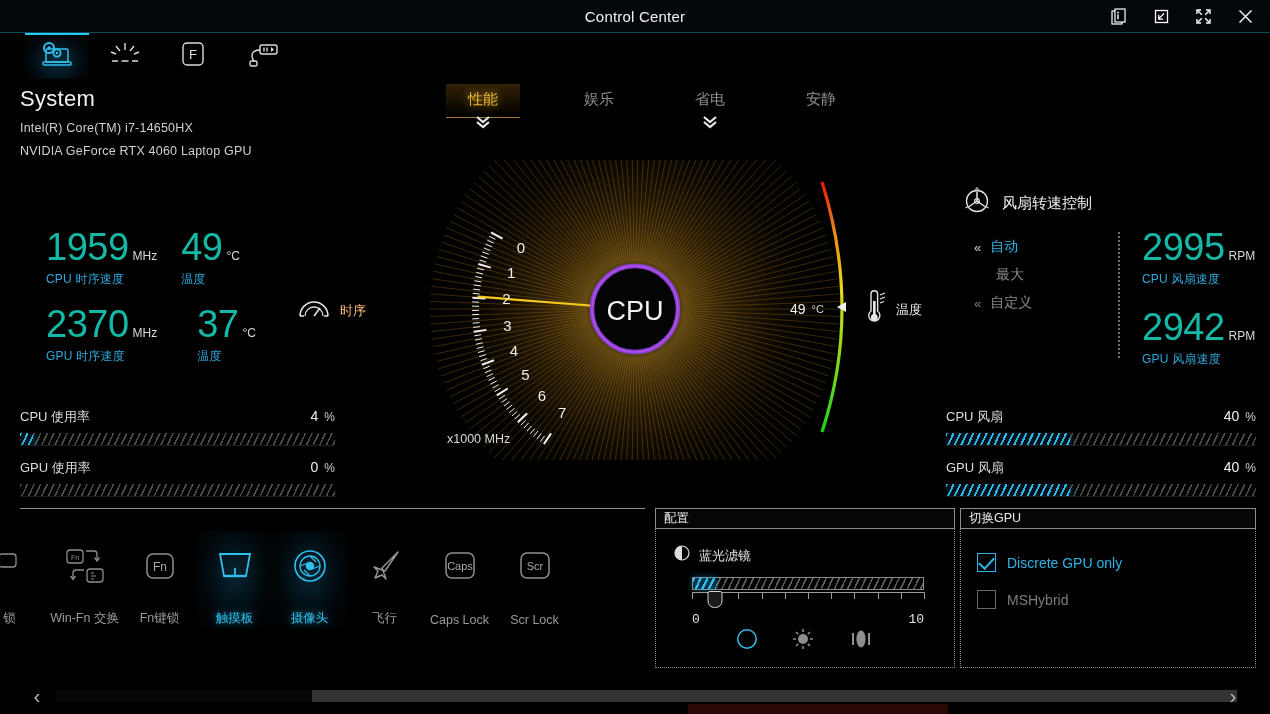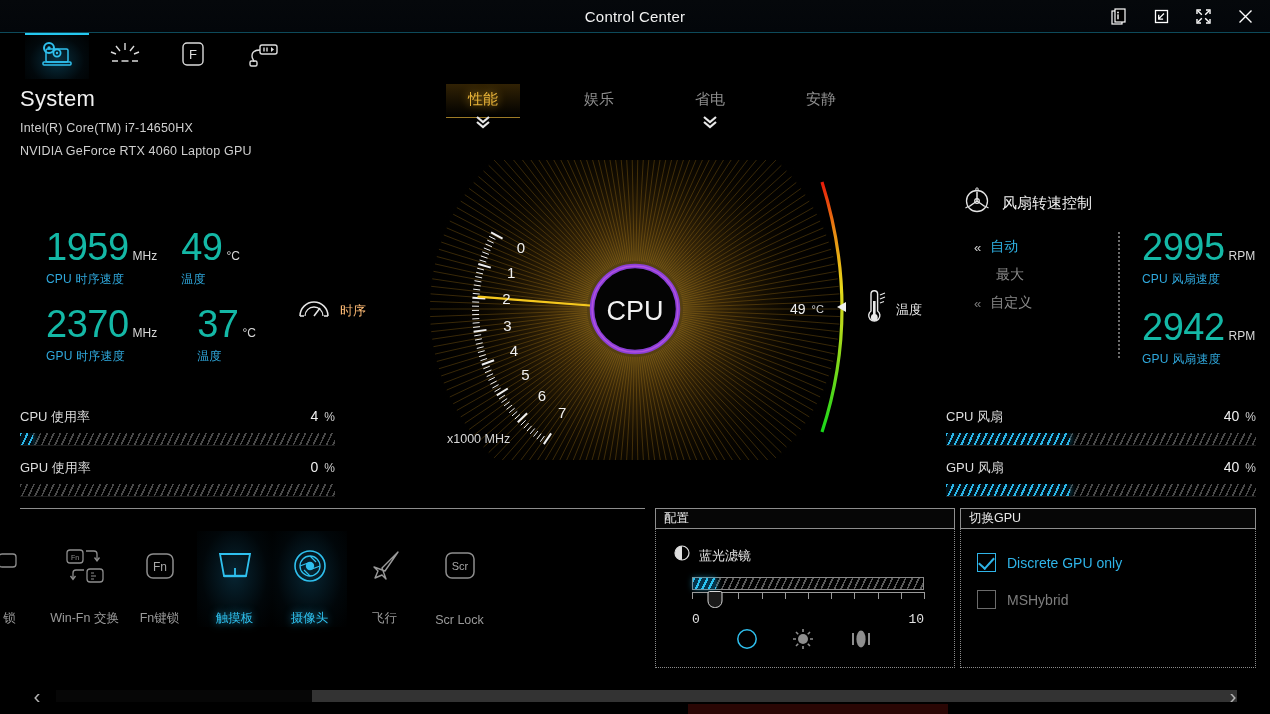--- a/index.html
+++ b/index.html
@@ -801,20 +801,29 @@
 
           <div class="fnkey">
             <div class="ic">
               <svg width="46" height="46" viewBox="0 0 46 46">
                 <path d="M36 6 L20 22 L24 33 L20 29 L13 32 L16 25 L12 21 L23 25 L36 6 Z" fill="none" stroke="#9a9a9a" stroke-width="1.4" stroke-linejoin="round"></path>
               </svg>
             </div>
             <div class="nm">飞行</div>
           </div>
 
+          <div class="fnkey">
+            <div class="ic">
+              <svg width="46" height="46" viewBox="0 0 46 46">
+                <rect x="9" y="7" width="28" height="25" rx="6" fill="none" stroke="#8e8e8e" stroke-width="1.5"></rect>
+                <text x="23" y="24" font-size="11" fill="#a8a8a8" text-anchor="middle" font-family="Liberation Sans, sans-serif">Caps</text>
+              </svg>
+            </div>
+            <div class="nm">Caps Lock</div>
+          </div>
 
 
           <div class="fnkey">
             <div class="ic">
               <svg width="46" height="46" viewBox="0 0 46 46">
                 <rect x="9" y="7" width="28" height="25" rx="6" fill="none" stroke="#8e8e8e" stroke-width="1.5"></rect>
                 <text x="23" y="24" font-size="11" fill="#a8a8a8" text-anchor="middle" font-family="Liberation Sans, sans-serif">Scr</text>
               </svg>
             </div>
             <div class="nm">Scr Lock</div>

